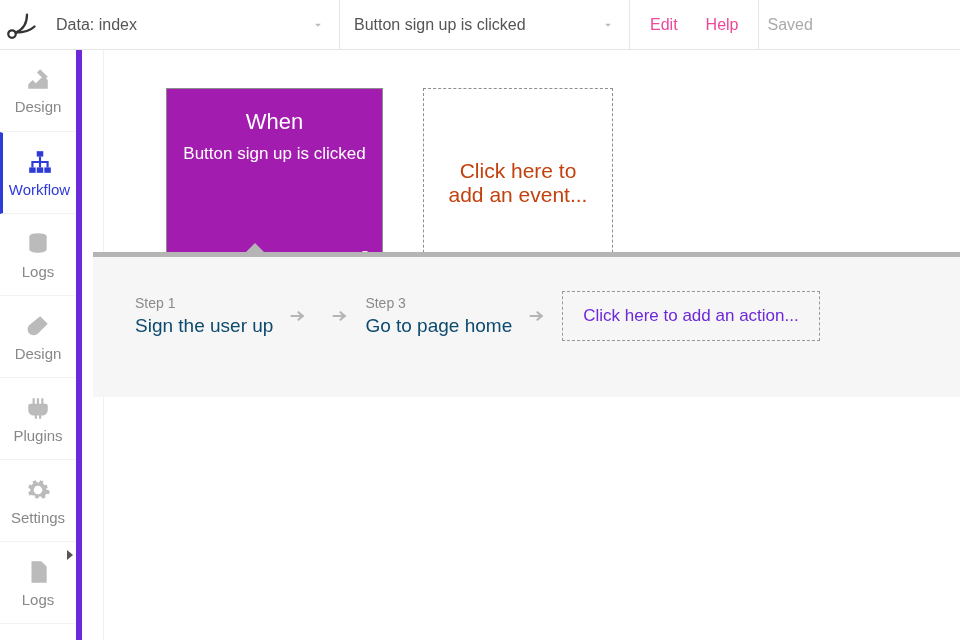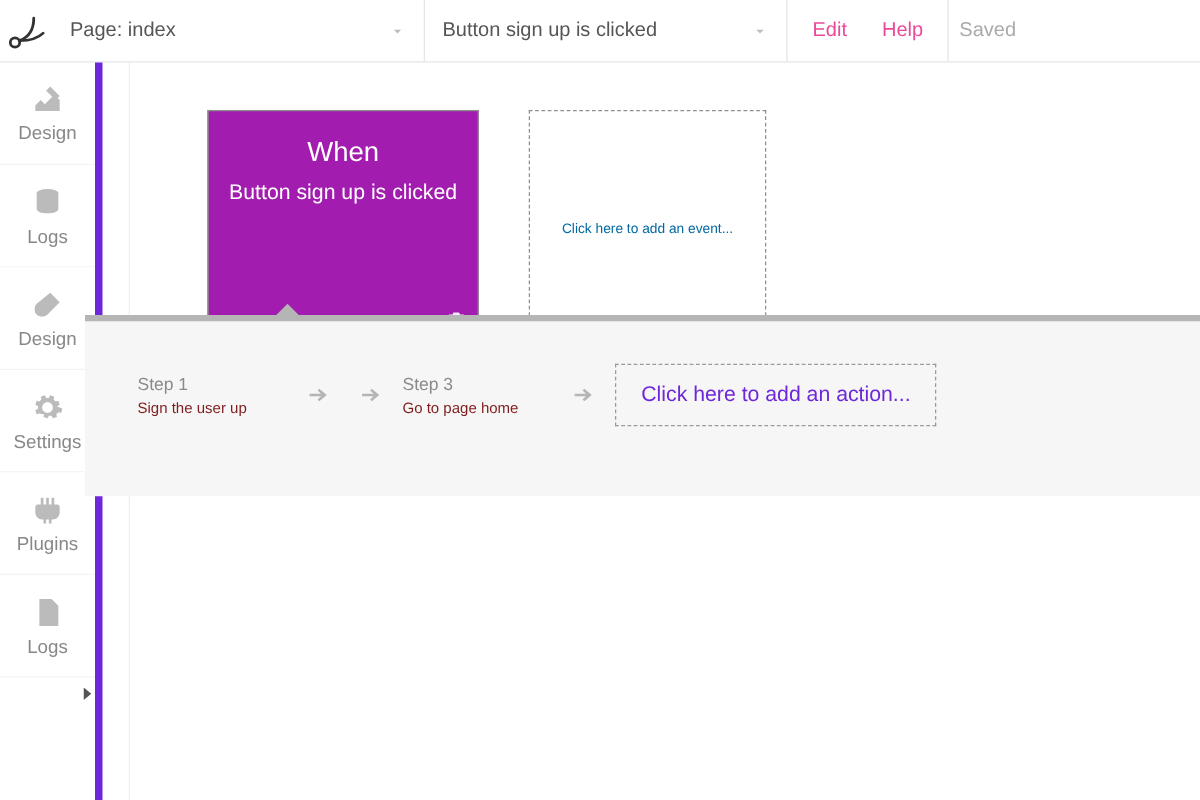--- a/index.html
+++ b/index.html
@@ -25,46 +25,46 @@
 .side-caret{position:absolute;right:-1px;top:498px;width:14px;height:14px;display:flex;align-items:center;justify-content:center;color:#555}
 .side-caret svg{width:10px;height:10px}
 
 .canvas{flex:1;position:relative;padding:38px 0 0 62px}
 .event-row{display:flex;gap:40px}
 .event-card{width:217px;height:190px;background:#a21caf;border:1px solid #8c8c8c;color:#fff;text-align:center;padding:20px 14px 10px;position:relative;cursor:pointer}
 .event-card .when{font-size:22px;font-weight:400;margin-bottom:8px}
 .event-card .desc{font-size:17px;line-height:1.35}
 .event-card .trash{position:absolute;right:8px;bottom:6px;opacity:.9}
 .event-card .trash svg{width:18px;height:20px;fill:#fff}
-.add-event{width:190px;height:190px;border:1px dashed #8f8f8f;color:#0369a1;display:flex;align-items:center;justify-content:center;text-align:center;padding:0 22px;font-size:11px;cursor:pointer}
+.add-event{width:190px;height:190px;border:1px dashed #8f8f8f;color:#c2410c;display:flex;align-items:center;justify-content:center;text-align:center;padding:0 22px;font-size:21px;cursor:pointer}
 
-.steps-panel{position:absolute;left:68px;right:0;top:252px;border-top:5px solid #b5b5b5;background:#f6f6f6;padding:34px 0 56px 42px;display:flex;align-items:center;gap:8px}
+.steps-panel{position:absolute;left:93px;right:0;top:252px;border-top:5px solid #b5b5b5;background:#f6f6f6;padding:34px 0 56px 42px;display:flex;align-items:center;gap:8px}
 .steps-panel::before{content:"";position:absolute;left:150px;top:-14px;width:0;height:0;border-left:12px solid transparent;border-right:12px solid transparent;border-bottom:12px solid #b5b5b5}
 .step{display:flex;flex-direction:column;gap:4px;min-width:120px;cursor:pointer}
 .step .lbl{font-size:14px;color:#8a8a8a}
-.step .txt{font-size:12px;color:#7f1d1d}
+.step .txt{font-size:19px;color:#0c4a6e}
 .arrow{display:flex;align-items:center;justify-content:center;width:34px}
 .arrow svg{width:22px;height:22px;fill:#b5b5b5}
 .add-action{border:1px dashed #9a9a9a;padding:14px 20px;color:#6d28d9;font-size:17px;cursor:pointer;white-space:nowrap}
 
 .gutter{width:22px;border-right:1px solid #f0f0f0}
 </style>
 </head>
 <body>
 
 <div class="topbar">
   <div class="logo">
     <svg viewBox="0 0 40 40" fill="none" stroke="#333" stroke-width="3">
         <circle cx="8" cy="32" r="5"></circle>
         <path d="M13 30 Q28 24 28 6" stroke-linecap="round"></path>
         <path d="M13 30 Q30 30 38 22" stroke-linecap="round"></path>
       </svg>
   </div>
   <div class="tb-dropdown page">
-    <span>Page: index</span>
+    <span>Data: index</span>
     <span class="chev">
         <svg viewBox="0 0 24 24">
           <path fill="#bbb" d="M7 10l5 5 5-5z"></path>
         </svg>
       </span>
   </div>
   <div class="tb-dropdown event">
     <span>Button sign up is clicked</span>
     <span class="chev">
         <svg viewBox="0 0 24 24">
@@ -82,44 +82,54 @@
 </div>
 
 <div class="shell">
   <div class="sidebar">
     <div class="side-item">
       <svg viewBox="0 0 24 24">
           <path d="M3 17l4-4 3 3 7-7 4 4v8H3zM14 3l7 7-3 3-7-7z"></path>
         </svg>
       <span>Design</span>
     </div>
+    <div class="side-item active">
+      <svg viewBox="0 0 24 24">
+          <rect x="9" y="2" width="6" height="5"></rect>
+          <rect x="2" y="17" width="6" height="5"></rect>
+          <rect x="16" y="17" width="6" height="5"></rect>
+          <rect x="9" y="17" width="6" height="5"></rect>
+          <path d="M12 7v5M12 12H5v5M12 12h7v5M12 12v5" stroke="#2f3bd6" stroke-width="2" fill="none"></path>
+        </svg>
+      <span>Workflow</span>
+    </div>
     <div class="side-item">
       <svg viewBox="0 0 24 24">
           <ellipse cx="12" cy="5" rx="8" ry="3"></ellipse>
           <path d="M4 5v6c0 1.7 3.6 3 8 3s8-1.3 8-3V5M4 11v6c0 1.7 3.6 3 8 3s8-1.3 8-3v-6"></path>
         </svg>
       <span>Logs</span>
     </div>
     <div class="side-item">
       <svg viewBox="0 0 24 24">
           <path d="M14 3l7 7-9 9c-2 2-6 2-8 0s-2-6 0-8z"></path>
         </svg>
       <span>Design</span>
     </div>
     <div class="side-item">
       <svg viewBox="0 0 24 24">
+          <path d="M7 3v5H5a2 2 0 00-2 2v4a5 5 0 005 5h1v3h2v-3h2v3h2v-3h1a5 5 0 005-5v-4a2 2 0 00-2-2h-2V3h-2v5h-2V3h-2v5H9V3z"></path>
+        </svg>
+      <span>Plugins</span>
+    </div>
+    <div class="side-item">
+      <svg viewBox="0 0 24 24">
           <path d="M12 8a4 4 0 100 8 4 4 0 000-8zm9 4l2 1-1 3-2-.5a8 8 0 01-1.5 1.5l.5 2-3 1-1-2h-2l-1 2-3-1 .5-2A8 8 0 016 16.5L4 17l-1-3 2-1v-2l-2-1 1-3 2 .5A8 8 0 017.5 6L7 4l3-1 1 2h2l1-2 3 1-.5 2A8 8 0 0118 7.5l2-.5 1 3-2 1z"></path>
         </svg>
       <span>Settings</span>
-    </div>
-    <div class="side-item">
-      <svg viewBox="0 0 24 24">
-          <path d="M7 3v5H5a2 2 0 00-2 2v4a5 5 0 005 5h1v3h2v-3h2v3h2v-3h1a5 5 0 005-5v-4a2 2 0 00-2-2h-2V3h-2v5h-2V3h-2v5H9V3z"></path>
-        </svg>
-      <span>Plugins</span>
     </div>
     <div class="side-item">
       <svg viewBox="0 0 24 24">
           <path d="M6 2h9l5 5v15H6zM8 10h8v2H8zm0 4h8v2H8zm0 4h5v2H8z"></path>
         </svg>
       <span>Logs</span>
     </div>
     <div class="side-caret">
       <svg viewBox="0 0 10 10">
           <path fill="#555" d="M2 0l6 5-6 5z"></path>

